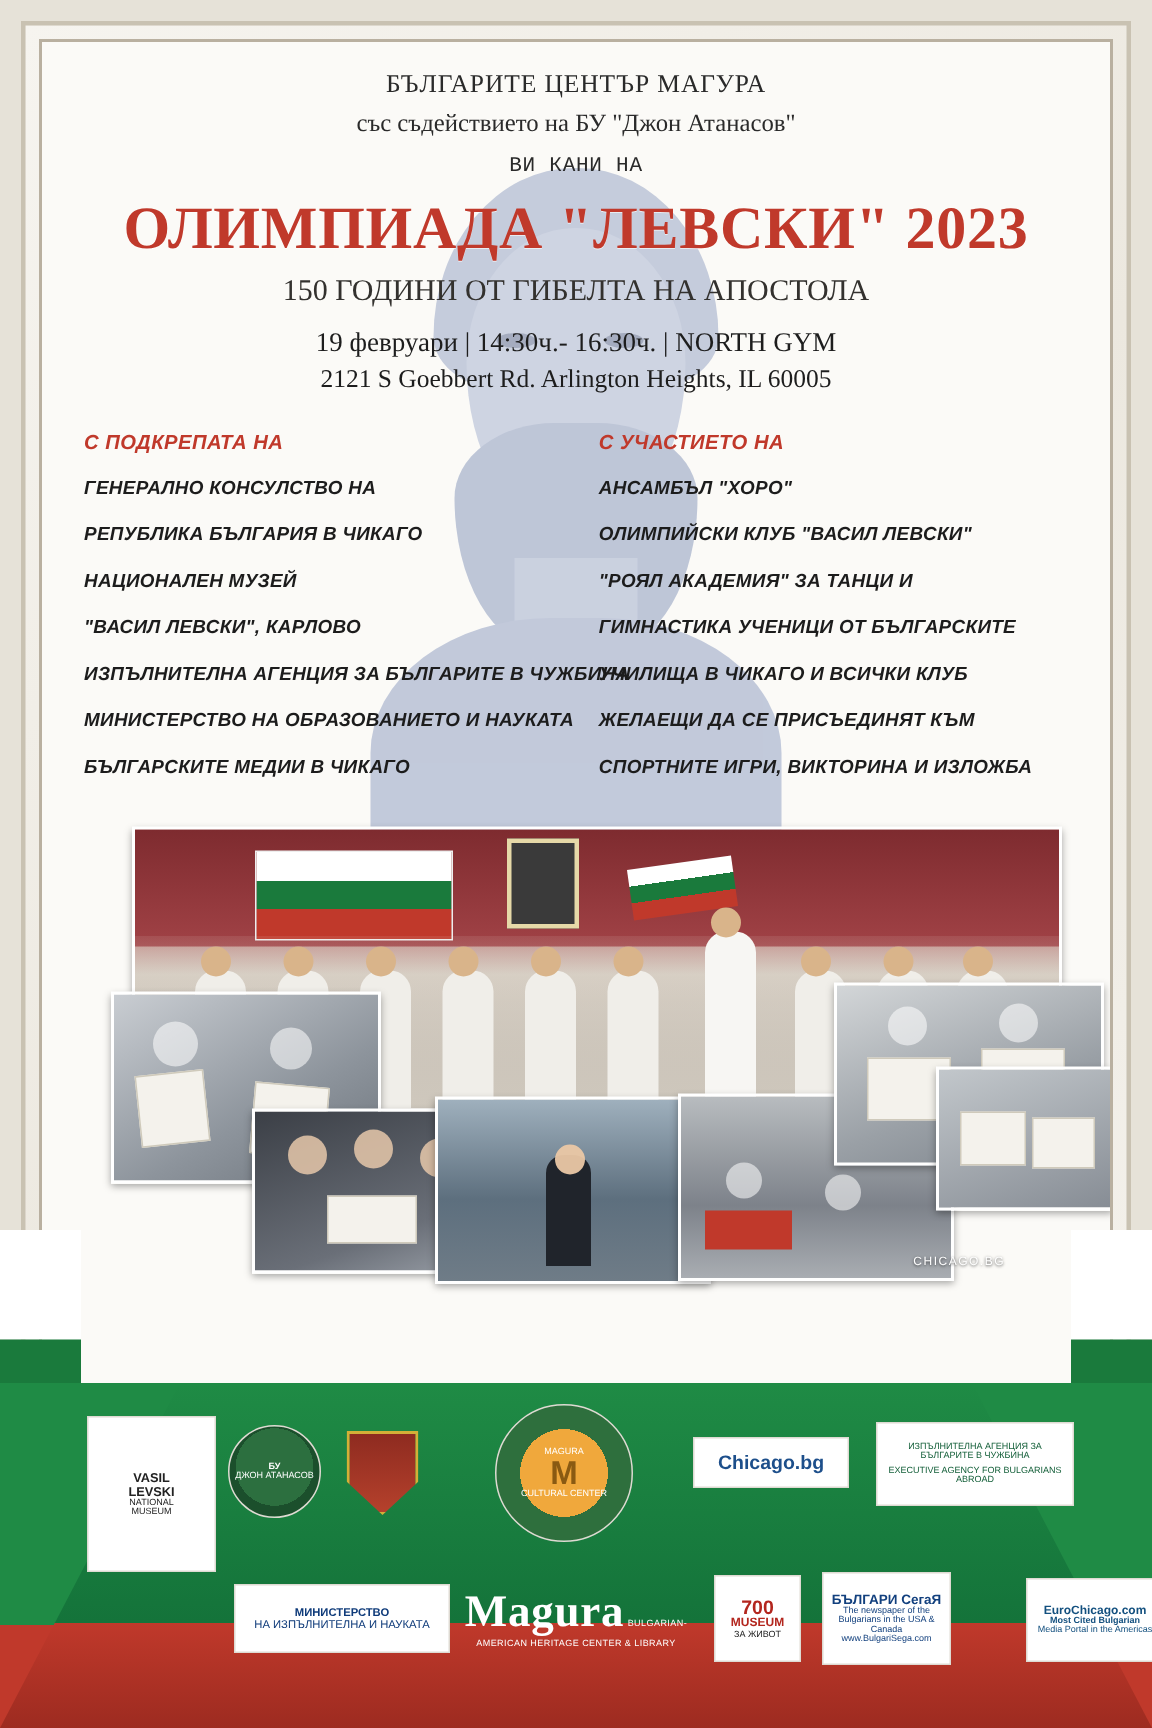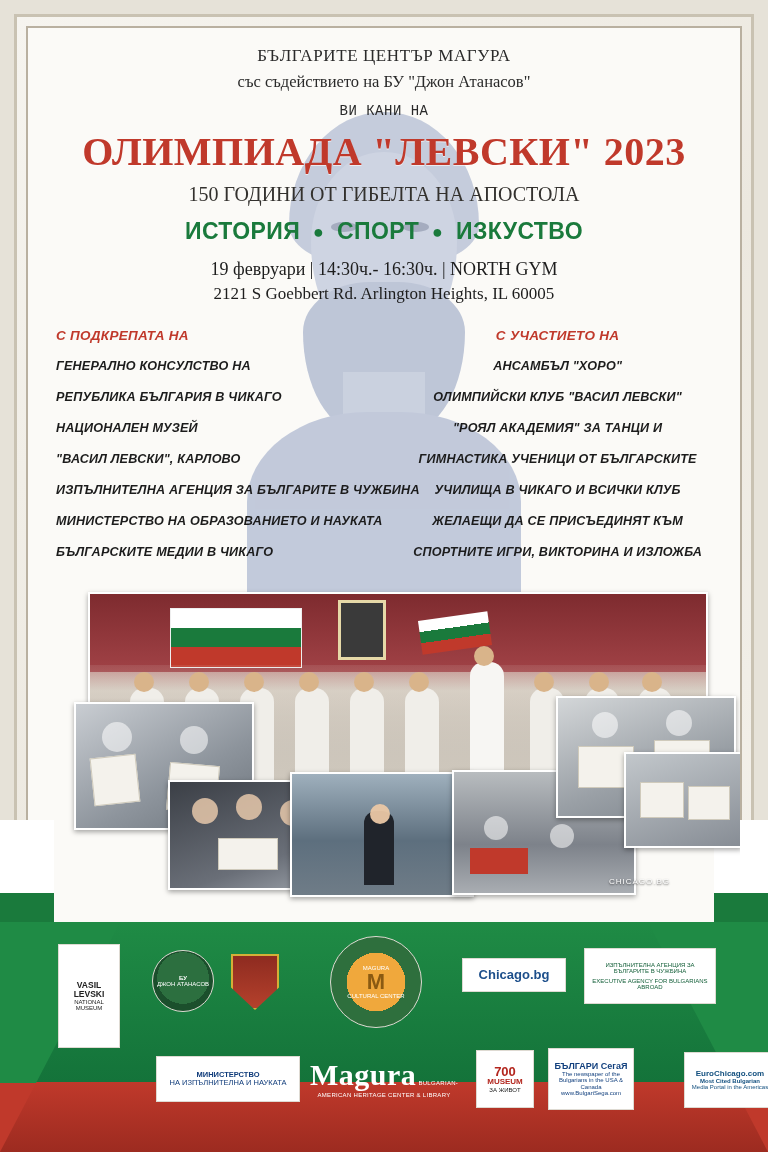--- a/index.html
+++ b/index.html
@@ -176,21 +176,21 @@
   .credits {
     display: flex;
     justify-content: space-between;
     margin-top: 24px;
     padding: 0 24px 0 28px;
   }
   .col {
     width: 48%;
   }
   .col.right {
-    text-align: center;
+    text-align: left;
   }
   .col-head {
     font-family: "Liberation Sans", sans-serif;
     font-weight: bold;
     font-style: italic;
     font-size: 13.5px;
     letter-spacing: 0.3px;
     color: #c0392b;
     margin-bottom: 16px;
   }
@@ -342,21 +342,21 @@
     align-items: center;
     justify-content: center;
     text-align: center;
     overflow: hidden;
     line-height: 1.05;
     color: #222;
     font-family: "Liberation Sans", sans-serif;
   }
   .logo.noborder { background: transparent; border: none; color: #fff; }
 
-  .l-museum { left: 58px; top: 22px; width: 62px; height: 104px; font-size: 8.5px; font-weight: bold; padding: 4px; text-align: center; }
+  .l-museum { left: 58px; top: 22px; width: 86px; height: 104px; font-size: 8.5px; font-weight: bold; padding: 4px; text-align: center; }
   .l-museum .crest { width: 34px; height: 34px; background:#2b2b2b; clip-path: polygon(50% 0,100% 30%,82% 100%,18% 100%,0 30%); margin: 3px auto; }
   .l-bu { left: 152px; top: 28px; width: 62px; height: 62px; font-size: 6px; border-radius:50%;
     background: radial-gradient(circle at 50% 45%, #2c6f3f 0 58%, #1b4f2c 58% 100%); color:#fff; }
   .l-coat { left: 222px; top: 26px; width: 66px; height: 68px; border: none; background: transparent; }
   .l-magura { left: 330px; top: 14px; width: 92px; height: 92px; border-radius: 50%;
     background: radial-gradient(circle at 50% 50%, #f0a83c 0 46%, #2e6f3d 46% 100%); color:#fff; font-size:7px; font-weight:bold; }
   .l-chicagobg { left: 462px; top: 36px; width: 104px; height: 34px; font-size: 13px; font-weight: bold; color:#1d4f8b; }
   .l-eaba { left: 584px; top: 26px; width: 132px; height: 56px; font-size: 6px; color:#15603a; padding: 3px; }
   .l-ministry { left: 156px; top: 134px; width: 144px; height: 46px; font-size: 7.5px; color:#0f3b7a; padding: 3px 4px; }
   .l-magura2 { left: 300px; top: 130px; width: 168px; height: 54px; border: none; background: transparent; color:#ffffff; font-size: 8px; }
@@ -404,27 +404,20 @@
     <div class="portrait-fade"></div>
 
     <div class="content">
 
       <div class="header">
         <div class="org-line1">БЪЛГАРИТЕ ЦЕНТЪР МАГУРА</div>
         <div class="org-line2">със съдействието на БУ "Джон Атанасов"</div>
         <div class="invites">ВИ КАНИ НА</div>
         <div class="title">ОЛИМПИАДА "ЛЕВСКИ" 2023</div>
         <div class="subtitle">150 ГОДИНИ ОТ ГИБЕЛТА НА АПОСТОЛА</div>
-        <div class="pillars">
-          <span>ИСТОРИЯ</span>
-          <span class="dot">●</span>
-          <span>СПОРТ</span>
-          <span class="dot">●</span>
-          <span>ИЗКУСТВО</span>
-        </div>
         <div class="when">19 февруари | 14:30ч.- 16:30ч. | NORTH GYM</div>
         <div class="where">2121 S Goebbert Rd. Arlington Heights, IL 60005</div>
       </div>
 
       <div class="credits">
         <div class="col left">
           <div class="col-head">С ПОДКРЕПАТА НА</div>
           <div class="col-line">ГЕНЕРАЛНО КОНСУЛСТВО НА</div>
           <div class="col-line">РЕПУБЛИКА БЪЛГАРИЯ В ЧИКАГО</div>
           <div class="col-line">НАЦИОНАЛЕН МУЗЕЙ</div>

